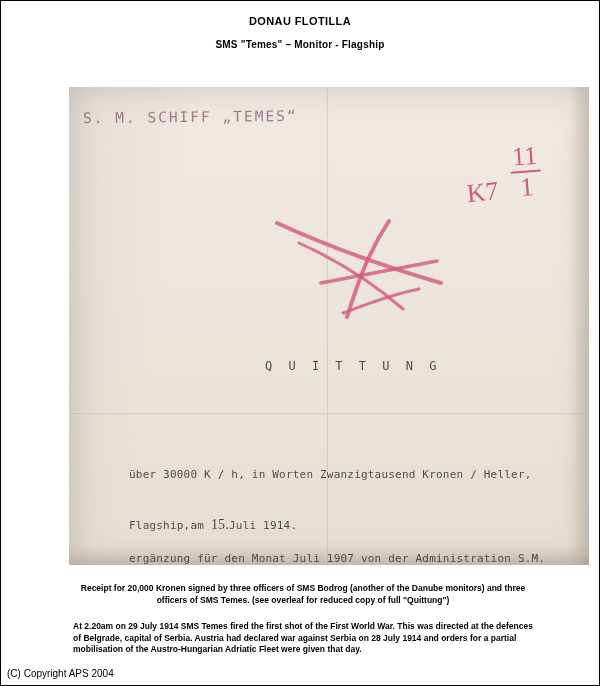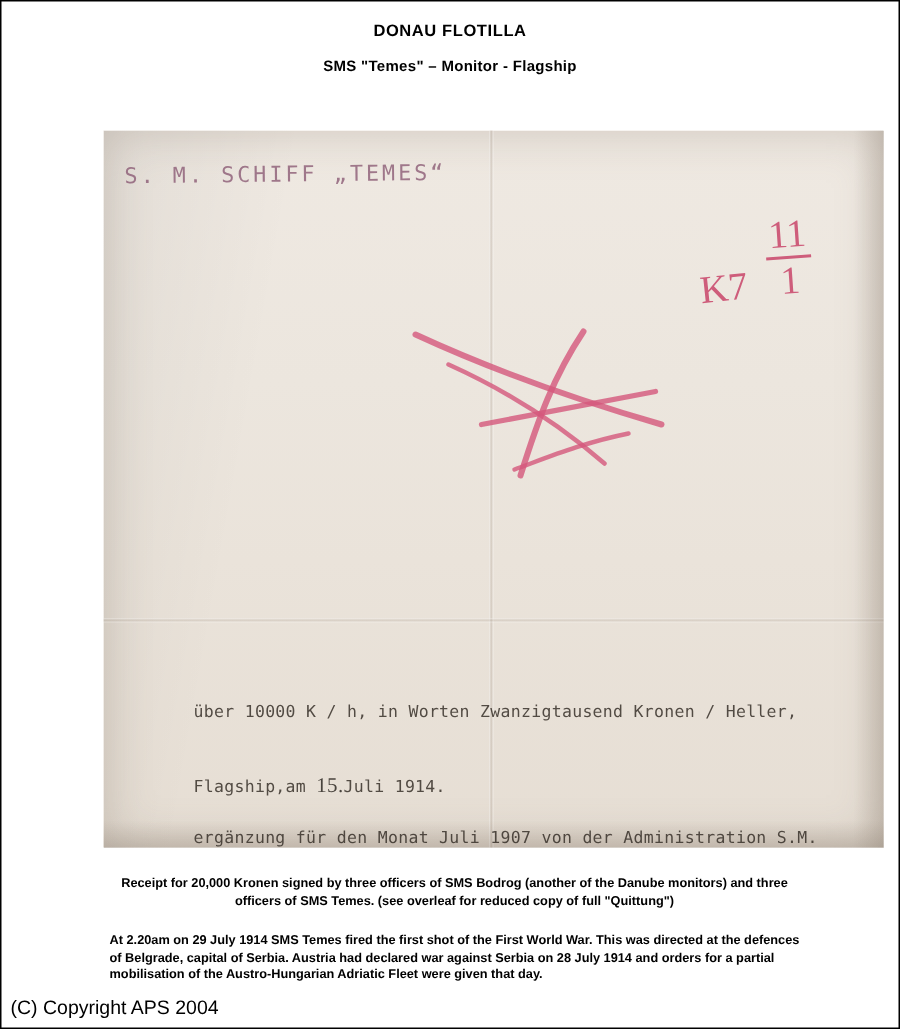--- a/index.html
+++ b/index.html
@@ -182,21 +182,21 @@
     line-height: 11.5px;
     color: #000;
   }
   .caption-1 { top: 582px; text-align: center; }
   .caption-2 { top: 620px; }
 
   .copyright {
     position: absolute;
     left: 6px;
     bottom: 6px;
-    font-size: 13px;
+    font-size: 10px;
     color: #000;
   }
 </style>
 </head>
 <body>
 
 <div class="page">
 
   <div class="heading">
     <div class="title">DONAU FLOTILLA</div>
@@ -224,23 +224,24 @@
     <svg class="scrawl" viewBox="0 0 190 110">
       <g fill="none" stroke="#d4577c" stroke-opacity="0.8" stroke-linecap="round">
         <path d="M8 6 C60 30, 110 48, 172 66" stroke-width="4"></path>
         <path d="M120 4 C100 34, 90 62, 78 100" stroke-width="4"></path>
         <path d="M52 66 C84 60, 126 52, 168 44" stroke-width="3.5"></path>
         <path d="M30 26 C70 44, 104 66, 134 92" stroke-width="3"></path>
         <path d="M74 96 C96 88, 120 78, 150 72" stroke-width="3"></path>
       </g>
     </svg>
 
+    <div class="typed quittung">Q U I T T U N G</div>
 
     <div class="typed body-lines">
-      <div>über 10000 K / h, in Worten Zwanzigtausend Kronen / Heller,</div>
+      <div>über 30000 K / h, in Worten Zwanzigtausend Kronen / Heller,</div>
       <div>ergänzung für den Monat Juli 1907 von der Administration S.M.</div>
       
     </div>
 
     <div class="typed standort">
       <span>Flagship,am </span><span class="handdate">15.</span><span>Juli 1914.</span>
     </div>
   </div>
 
   <div class="caption caption-1">Receipt for 20,000 Kronen signed by three officers of SMS Bodrog (another of the Danube monitors) and three officers of SMS Temes.  (see overleaf for reduced copy of full "Quittung")</div>

